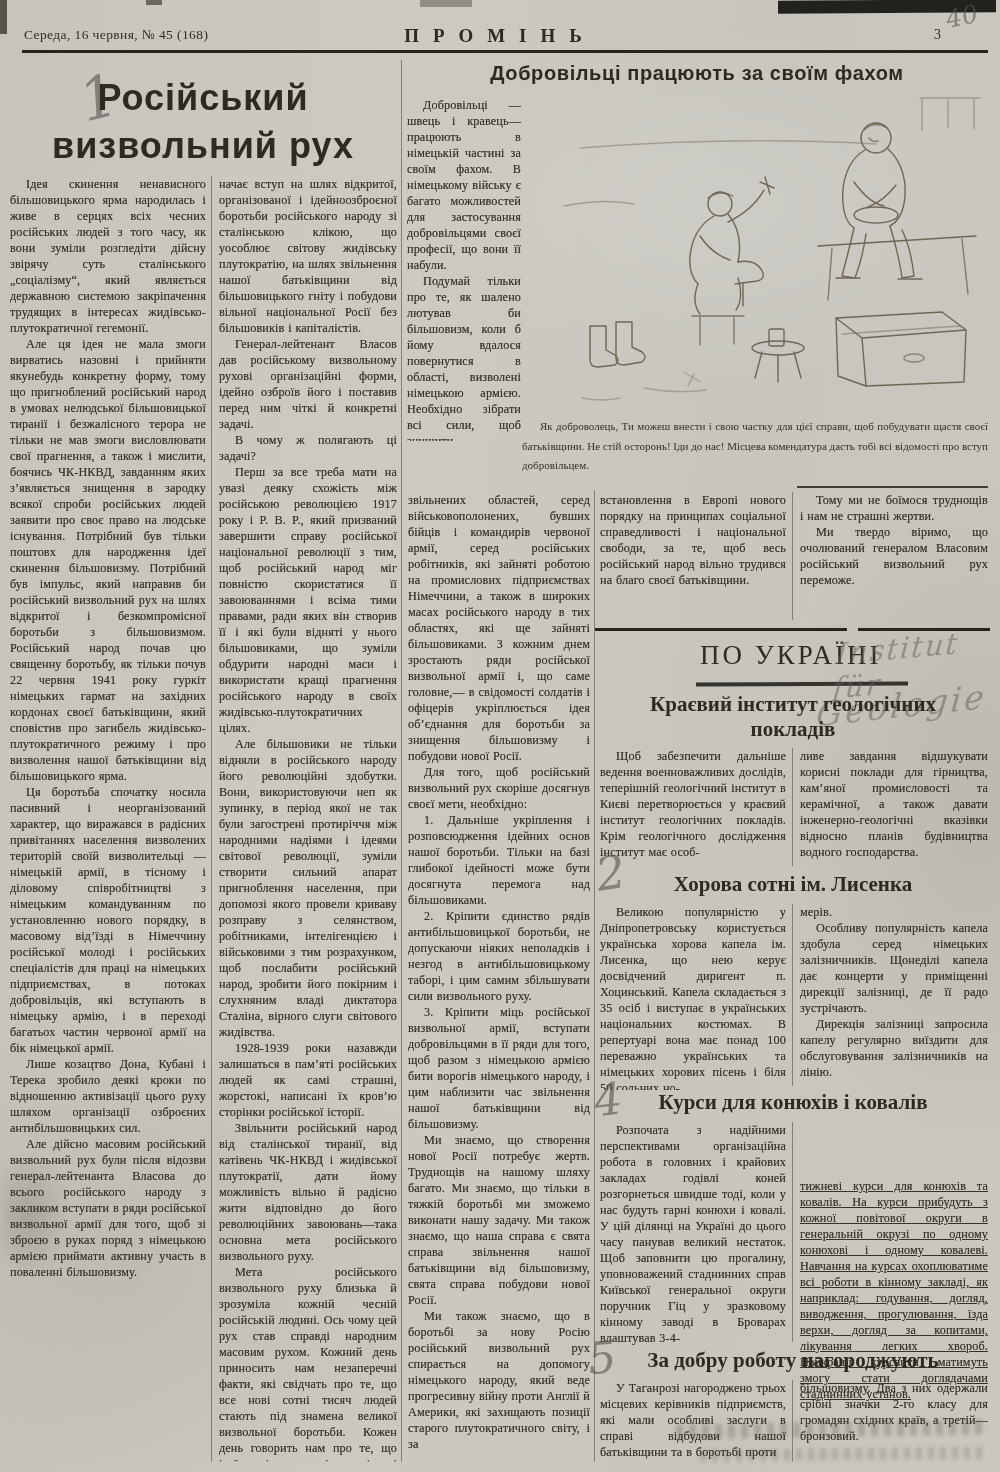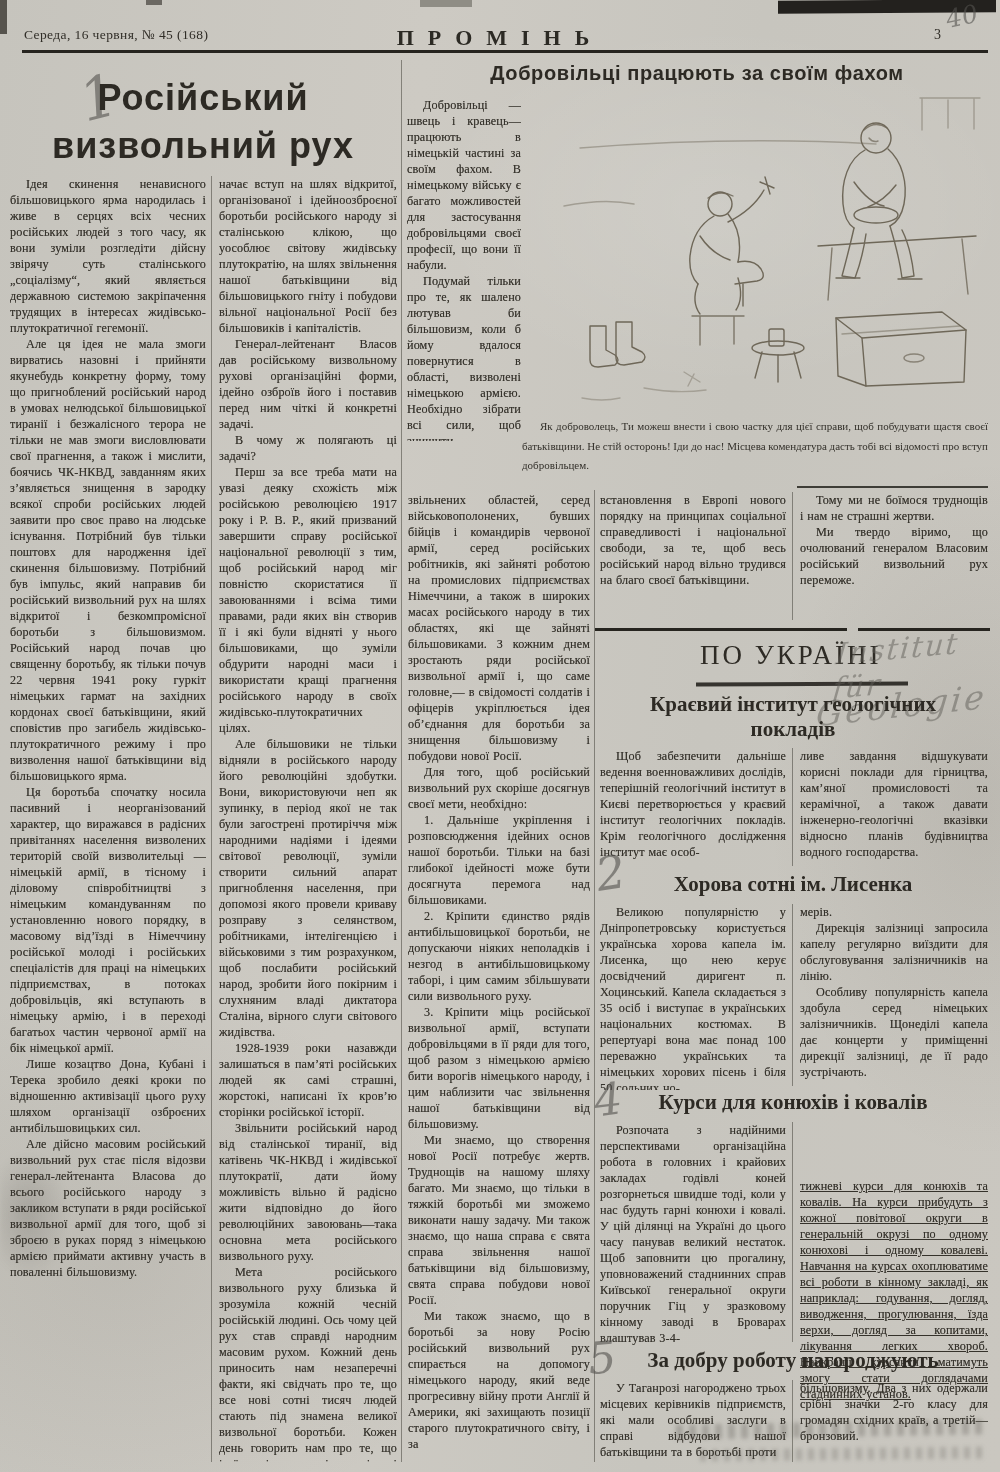--- a/index.html
+++ b/index.html
@@ -14,21 +14,21 @@
   }
   .bodytext { font-size:12.2px; line-height:16px; letter-spacing:.12px; word-spacing:.6px;
     color:#35322b; text-shadow:0 0 .55px rgba(42,39,33,.55); }
   .bodytext p { margin:0; text-indent:16px; text-align:justify; }
   .cont p:first-child { text-indent:0; }
   .col { position:absolute; overflow:hidden; }
   .vrule { position:absolute; width:1px; background:#3a372f; opacity:.5; }
   .hrule { position:absolute; background:#26241f; }
   .header-date { position:absolute; left:24px; top:27px; font-size:13.5px; letter-spacing:.4px; }
   .header-masthead { position:absolute; left:0; right:0; top:25px; text-align:center;
-    font-size:22px; font-weight:bold; letter-spacing:14px; color:#2c2a24; }
+    font-size:19px; font-weight:bold; letter-spacing:14px; color:#2c2a24; }
   .header-page { position:absolute; left:934px; top:27px; font-size:14px; }
   h1.main-title { position:absolute; left:30px; top:74px; width:346px; margin:0;
     font-family:"Liberation Sans","DejaVu Sans",sans-serif; font-weight:bold;
     font-size:36px; line-height:48px; text-align:center; color:#2d2a24; letter-spacing:1px; }
   .vol-title { position:absolute; left:405px; top:62px; width:584px; margin:0; text-align:center;
     font-family:"Liberation Sans","DejaVu Sans",sans-serif; font-weight:bold;
     font-size:20px; color:#2d2a24; letter-spacing:.6px; }
   .caption { position:absolute; left:522px; top:417px; width:466px; height:60px; overflow:hidden;
     font-size:11px; line-height:19.5px; font-weight:normal; color:#33302a; text-align:justify; }
   .caption p { margin:0; text-indent:18px; }
@@ -70,21 +70,21 @@
   <div class="hrule" style="left:22px; top:50px; width:966px; height:3px;"></div>
 
   <section>
     <div class="hw hw-1">1</div>
     <h1 class="main-title">Російський визвольний рух</h1>
     <div class="col bodytext" style="left:10px; top:176px; width:196px; height:1286px;">
         <p>Ідея скинення ненависного більшовицького ярма народилась і живе в серцях всіх чесних російських людей з того часу, як вони зуміли розгледіти дійсну звірячу суть сталінського „соціалізму“, який являється державною системою закріпачення трудящих в інтересах жидівсько-плутократичної гегемонії.</p>
         <p>Але ця ідея не мала змоги вирватись назовні і прийняти якунебудь конкретну форму, тому що пригноблений російський народ в умовах нелюдської більшовицької тиранії і безжалісного терора не тільки не мав змоги висловлювати свої прагнення, а також і мислити, боячись ЧК-НКВД, завданням яких з’являється знищення в зародку всякої спроби російських людей заявити про своє право на людське існування. Потрібний був тільки поштовх для народження ідеї скинення більшовизму. Потрібний був імпульс, який направив би російський визвольний рух на шлях відкритої і безкомпромісної боротьби з більшовизмом. Російський народ почав цю священну боротьбу, як тільки почув 22 червня 1941 року гуркіт німецьких гармат на західних кордонах своєї батьківщини, який сповістив про загибель жидівсько-плутократичного режиму і про визволення нашої батьківщини від більшовицького ярма.</p>
         <p>Ця боротьба спочатку носила пасивний і неорганізований характер, що виражався в радісних привітаннях населення визволених територій своїй визволительці — німецькій армії, в тісному і діловому співробітництві з німецьким командуванням по установленню нового порядку, в масовому від’їзді в Німеччину російської молоді і російських спеціалістів для праці на німецьких підприємствах, в потоках добровільців, які вступають в німецьку армію, і в переході багатьох частин червоної армії на бік німецької армії.</p>
         <p>Лише козацтво Дона, Кубані і Терека зробило деякі кроки по відношенню активізації цього руху шляхом організації озброєних антибільшовицьких сил.</p>
-        <p>Але дійсно масовим російський визвольний рух стає після відозви генерал-лейтенанта Власова до всього російського народу з закликом вступати в ряди російської визвольної армії для того, щоб зі зброєю в руках поряд з німецькою армією приймати активну участь в поваленні більшовизму.</p>
+        <p>Але дійсно масовим російський визвольний рух були після відозви генерал-лейтенанта Власова до всього російського народу з закликом вступати в ряди російської визвольної армії для того, щоб зі зброєю в руках поряд з німецькою армією приймати активну участь в поваленні більшовизму.</p>
       </div>
     <div class="col bodytext cont" style="left:219px; top:176px; width:178px; height:1286px;">
         <p>начає вступ на шлях відкритої, організованої і ідейноозброєної боротьби російського народу зі сталінською клікою, що уособлює світову жидівську плутократію, на шлях звільнення нашої батьківщини від більшовицького гніту і побудови вільної національної Росії без більшовиків і капіталістів.</p>
         <p>Генерал-лейтенант Власов дав російському визвольному рухові організаційні форми, ідейно озброїв його і поставив перед ним чіткі й конкретні задачі.</p>
         <p>В чому ж полягають ці задачі?</p>
         <p>Перш за все треба мати на увазі деяку схожість між російською революцією 1917 року і Р. В. Р., який призваний завершити справу російської національної революції з тим, щоб російський народ міг повністю скористатися її завоюваннями і всіма тими правами, ради яких він створив її і які були відняті у нього більшовиками, що зуміли обдурити народні маси і використати кращі прагнення російського народу в своїх жидівсько-плутократичних цілях.</p>
         <p>Але більшовики не тільки відняли в російського народу його революційні здобутки. Вони, використовуючи неп як зупинку, в період якої не так були загострені протиріччя між народними надіями і ідеями світової революції, зуміли створити сильний апарат пригноблення населення, при допомозі якого провели криваву розправу з селянством, робітниками, інтелігенцією і військовими з тим розрахунком, щоб послабити російський народ, зробити його покірним і слухняним владі диктатора Сталіна, вірного слуги світового жидівства.</p>
         <p>1928-1939 роки назавжди залишаться в пам’яті російських людей як самі страшні, жорстокі, написані їх кров’ю сторінки російської історії.</p>
         <p>Звільнити російський народ від сталінської тиранії, від катівень ЧК-НКВД і жидівської плутократії, дати йому можливість вільно й радісно жити відповідно до його революційних завоювань—така основна мета російського визвольного руху.</p>
         <p>Мета російського визвольного руху близька й зрозуміла кожній чесній російській людині. Ось чому цей рух став справді народним масовим рухом. Кожний день приносить нам незаперечні факти, які свідчать про те, що все нові сотні тисяч людей стають під знамена великої визвольної боротьби. Кожен день говорить нам про те, що ідеї, які висунені у відозві генерала Власова, знаходять гарячих прихильників серед мирного російського населення</p>
@@ -199,22 +199,22 @@
       </div>
     <div class="vrule" style="left:792px; top:748px; height:118px;"></div>
 
     <div class="hw hw-2">2</div>
     <h3 class="ukr-title" style="left:608px; top:872px; width:370px;">Хорова сотні ім. Лисенка</h3>
     <div class="col bodytext" style="left:600px; top:904px; width:186px; height:186px;">
         <p>Великою популярністю у Дніпропетровську користується українська хорова капела ім. Лисенка, що нею керує досвідчений диригент п. Хоцинський. Капела складається з 35 осіб і виступає в українських національних костюмах. В репертуарі вона має понад 100 переважно українських та німецьких хорових пісень і біля 50 сольних но-</p>
       </div>
     <div class="col bodytext cont" style="left:800px; top:904px; width:188px; height:186px;">
         <p>мерів.</p>
+        <p>Особливу популярність капела здобула серед німецьких залізничників. Щонеділі капела дає концерти у приміщенні дирекції залізниці, де її радо зустрічають.</p>
         <p>Дирекція залізниці запросила капелу регулярно виїздити для обслуговування залізничників на лінію.</p>
-        <p>Особливу популярність капела здобула серед німецьких залізничників. Щонеділі капела дає концерти у приміщенні дирекції залізниці, де її радо зустрічають.</p>
       </div>
     <div class="vrule" style="left:792px; top:904px; height:182px;"></div>
 
     <div class="hw hw-4">4</div>
     <h3 class="ukr-title" style="left:608px; top:1090px; width:370px;">Курси для конюхів і ковалів</h3>
     <div class="col bodytext" style="left:600px; top:1122px; width:186px; height:224px;">
         <p>Розпочата з надійними перспективами організаційна робота в головних і крайових закладах годівлі коней розгорнеться швидше тоді, коли у нас будуть гарні конюхи і ковалі. У цій ділянці на Україні до цього часу панував великий нестаток. Щоб заповнити цю прогалину, уповноважений стаднинних справ Київської генеральної округи поручник Гіц у зразковому кінному заводі в Броварах влаштував 3-4-</p>
       </div>
     <div class="col bodytext cont" style="left:800px; top:1178px; width:188px; height:224px;text-decoration:underline;">
         <p>тижневі курси для конюхів та ковалів. На курси прибудуть з кожної повітової округи в генеральній окрузі по одному конюхові і одному ковалеві. Навчання на курсах охоплюватиме всі роботи в кінному закладі, як наприклад: годування, догляд, виводження, прогулювання, їзда верхи, догляд за копитами, лікування легких хвороб. Найкращі курсанти матимуть змогу стати доглядачами стаднинних установ.</p>

